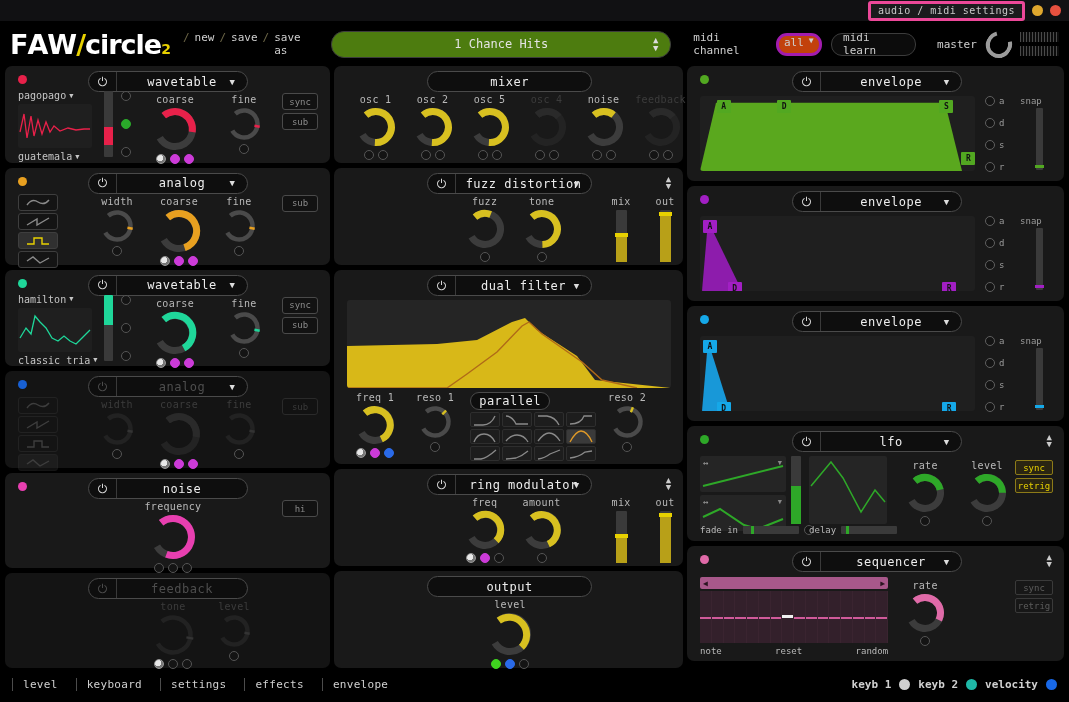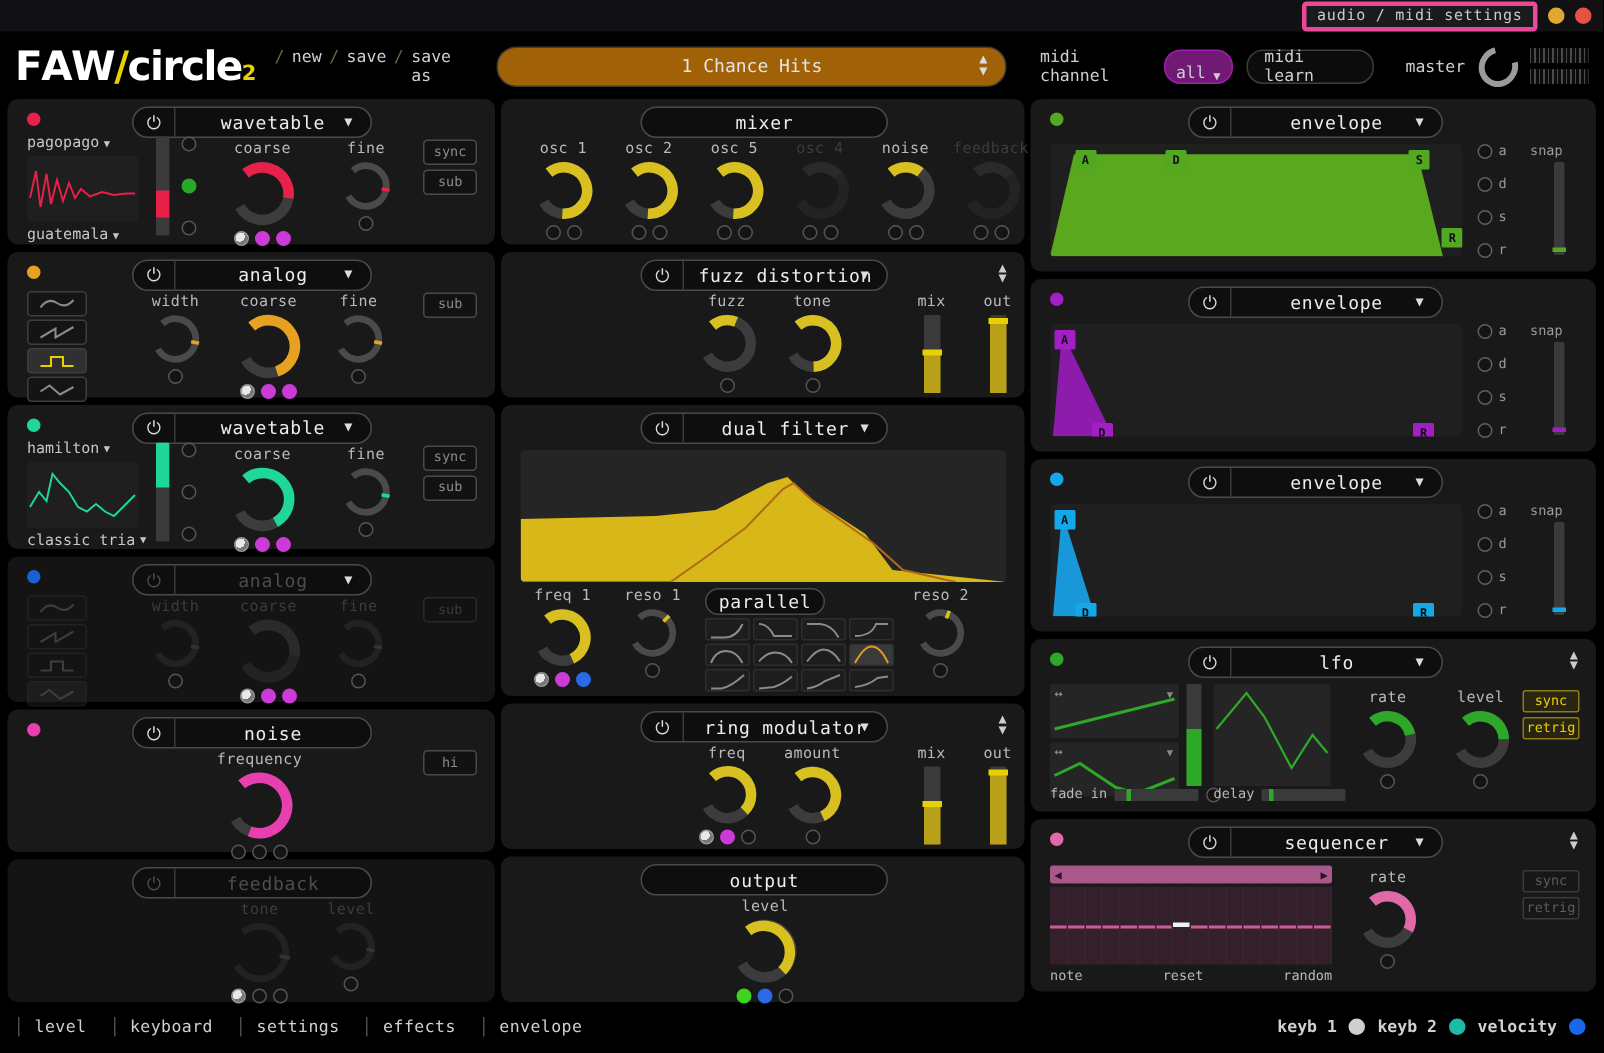--- a/index.html
+++ b/index.html
@@ -15,26 +15,26 @@
   .dot-win { width:11px; height:11px; border-radius:50%; }
   .header { height:44px; display:flex; align-items:center; background:#000; padding:0 10px; gap:0;}
   .logo { font-family:"DejaVu Sans", sans-serif; font-weight:bold; font-size:27px;
     color:#fff; letter-spacing:-1px; display:flex; align-items:baseline;}
   .logo .slash { color:#e8d100; }
   .logo sup { font-size:14px; color:#e8d100; font-weight:bold;}
   .hdr-links { display:flex; gap:2px; margin-left:10px; font-size:11px; color:#b9b07a;}
   .hdr-links span.sep { color:#6d6748; margin:0 3px;}
   .hdr-link { color:#cfcfcf; }
   .preset-box { flex:0 0 340px; margin-left:18px; height:27px; border:1px solid #3c3c3c;
-    border-radius:13px; background:#a16207; display:flex; align-items:center;
+    border-radius:13px; background:#4d7c0f; display:flex; align-items:center;
     justify-content:center; position:relative; font-size:12px; color:#e4e4e4;}
   .preset-box .updown { position:absolute; right:12px; font-size:9px; line-height:8px; color:#ddd;}
   .midi-area { display:flex; align-items:center; gap:9px; margin-left:22px; font-size:11px; color:#cfcfcf;}
-  .sel-all { width:50px; height:23px; border:1px solid #a21caf; border-radius:11px; background:#701a75;
-    display:flex; align-items:flex-end; justify-content:center; gap:5px; font-size:11px;}
+  .sel-all { width:50px; height:23px; border:3px solid #a21caf; border-radius:11px; background:#c2410c;
+    display:flex; align-items:flex-start; justify-content:center; gap:5px; font-size:11px;}
   .midi-learn { height:23px; border:1px solid #3c3c3c; border-radius:11px; background:#0c0c0c;
     padding:0 11px; display:flex; align-items:center; font-size:11px;}
   .master-knob { width:27px; height:27px; border-radius:50%; border:4px solid #9b9b9b;
     border-top-color:transparent; transform:rotate(32deg);}
   .meter { width:42px; height:24px; display:flex; flex-direction:column; justify-content:space-between;}
   .meter div { height:10px; background:repeating-linear-gradient(90deg,#4a4a4a 0 1px, #0c0c0c 1px 3px);}
 
   .body-wrap { display:flex; padding:0 5px; gap:4px; height:602px;}
   .col { display:flex; flex-direction:column; gap:5px;}
   .col-left { width:326px; }

